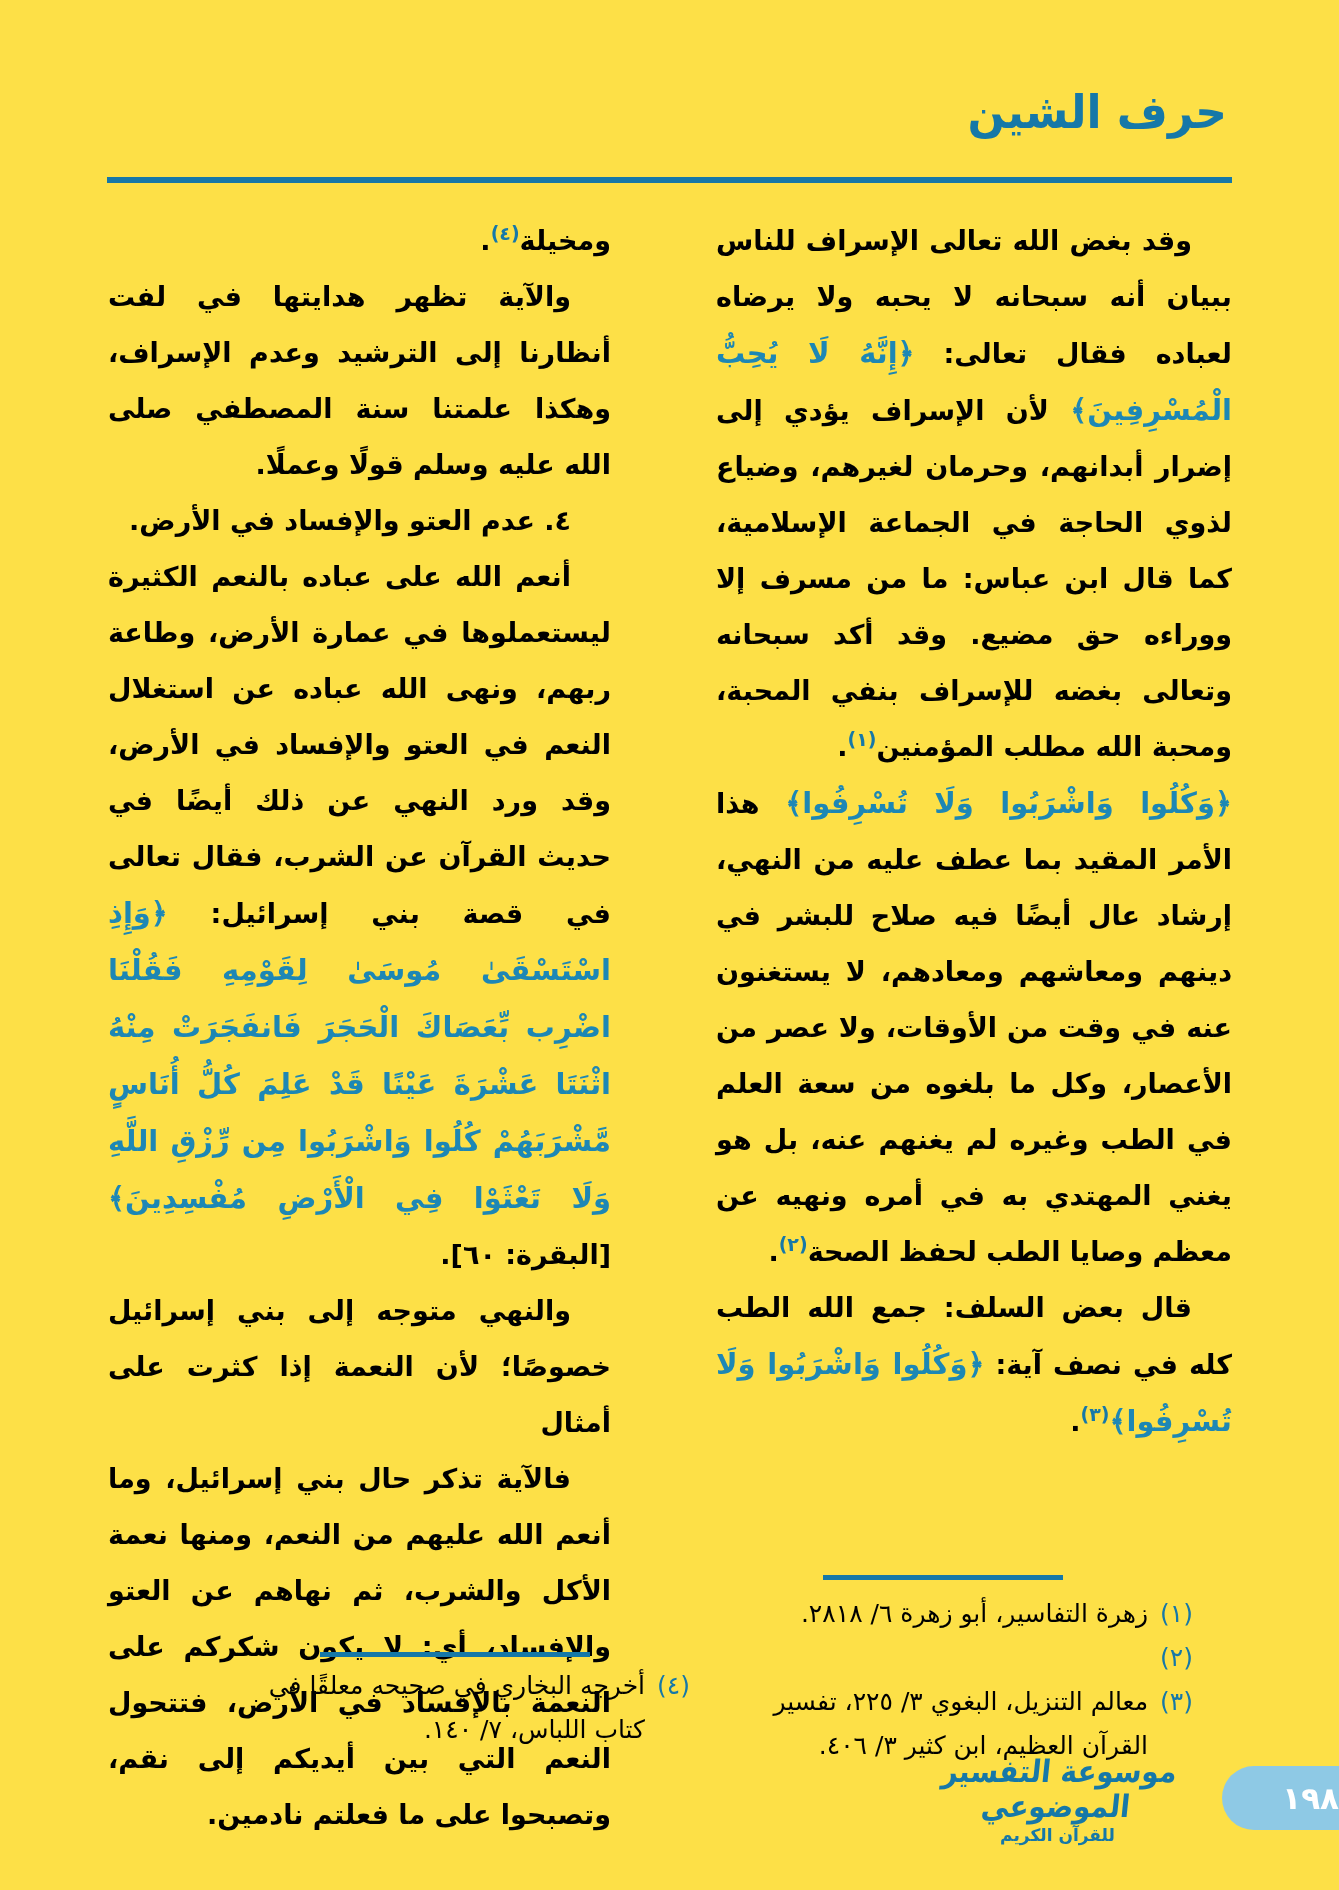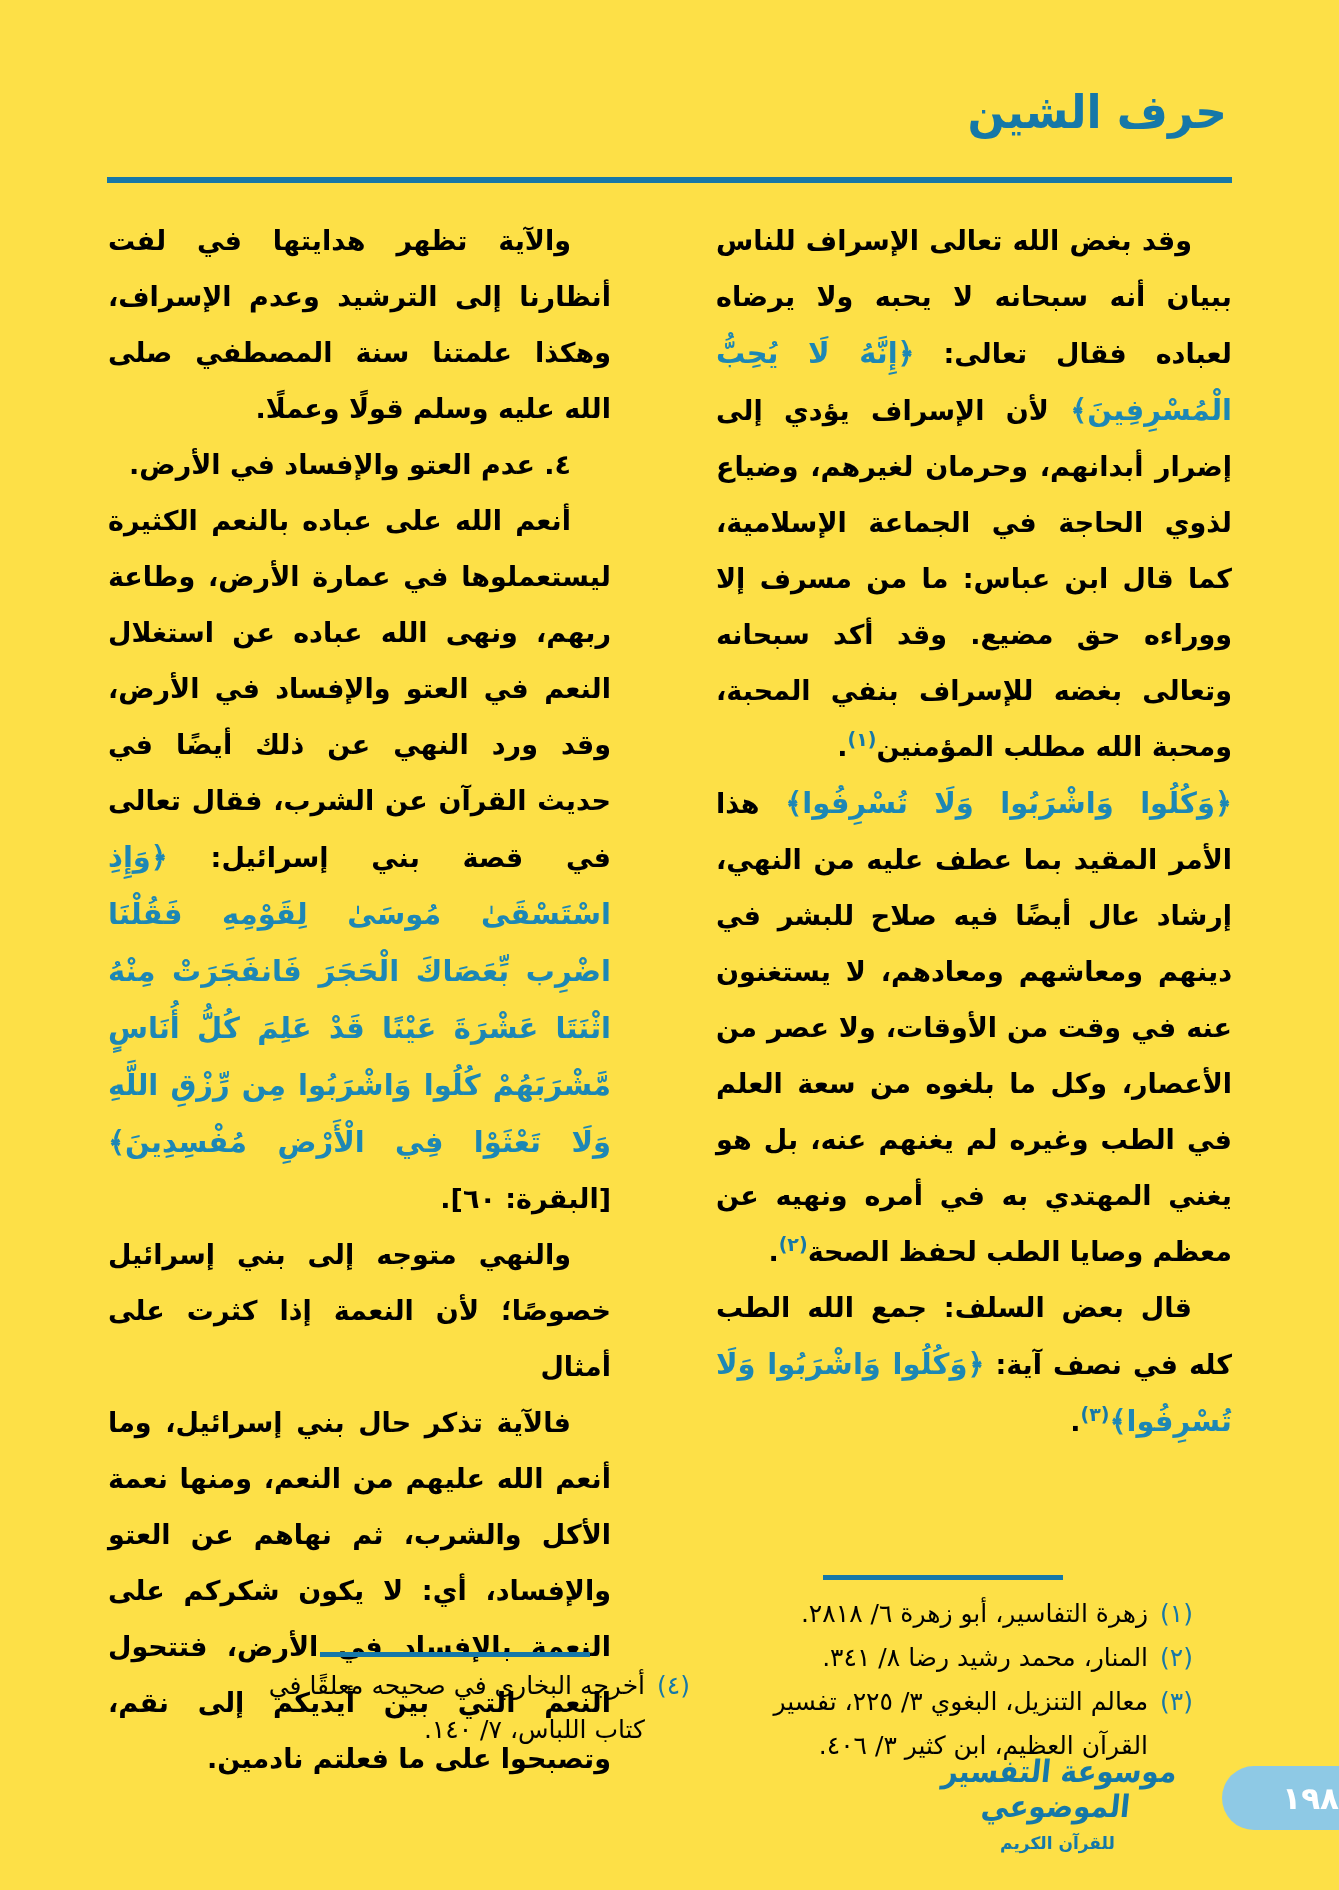--- a/index.html
+++ b/index.html
@@ -76,21 +76,21 @@
     text-align:center;
     line-height:1.15;
   }
   .logo-line1{
     font-size:28px;font-weight:700;
     letter-spacing:-1px;
     transform:skewX(-6deg) scaleY(1.1);
   }
   .logo-line2{
     font-size:17px;font-weight:700;
-    margin-top:12px;
+    margin-top:4px;
   }
   
   .badge{
     position:absolute;top:1766px;right:0;
     width:117px;height:64px;
     background:var(--badge);
     border-radius:36px 0 0 36px;
     display:flex;align-items:center;justify-content:flex-start;
   }
   .badge-num{
@@ -107,36 +107,36 @@
   <div class="header-title">حرف الشين</div>
   <div class="header-rule"></div>
 
   <div class="col col-right">
     <p class="indent"><span class="seg-t">وقد بغض الله تعالى الإسراف للناس ببيان أنه سبحانه لا يحبه ولا يرضاه لعباده فقال تعالى: </span><span class="seg-q">﴿إِنَّهُ لَا يُحِبُّ الْمُسْرِفِينَ﴾</span><span class="seg-t"> لأن الإسراف يؤدي إلى إضرار أبدانهم، وحرمان لغيرهم، وضياع لذوي الحاجة في الجماعة الإسلامية، كما قال ابن عباس: ما من مسرف إلا ووراءه حق مضيع. وقد أكد سبحانه وتعالى بغضه للإسراف بنفي المحبة، ومحبة الله مطلب المؤمنين</span><span class="seg-fn">(١)</span><span class="seg-t">.</span></p>
     <p><span class="seg-q">﴿وَكُلُوا وَاشْرَبُوا وَلَا تُسْرِفُوا﴾</span><span class="seg-t"> هذا الأمر المقيد بما عطف عليه من النهي، إرشاد عال أيضًا فيه صلاح للبشر في دينهم ومعاشهم ومعادهم، لا يستغنون عنه في وقت من الأوقات، ولا عصر من الأعصار، وكل ما بلغوه من سعة العلم في الطب وغيره لم يغنهم عنه، بل هو يغني المهتدي به في أمره ونهيه عن معظم وصايا الطب لحفظ الصحة</span><span class="seg-fn">(٢)</span><span class="seg-t">.</span></p>
     <p class="indent"><span class="seg-t">قال بعض السلف: جمع الله الطب كله في نصف آية: </span><span class="seg-q">﴿وَكُلُوا وَاشْرَبُوا وَلَا تُسْرِفُوا﴾</span><span class="seg-fn">(٣)</span><span class="seg-t">.</span></p>
   </div>
 
   <div class="col col-left">
+    <p><span class="seg-t">ومخيلة</span><span class="seg-fn">(٤)</span><span class="seg-t">.</span></p>
     <p class="indent"><span class="seg-t">والآية تظهر هدايتها في لفت أنظارنا إلى الترشيد وعدم الإسراف، وهكذا علمتنا سنة المصطفي صلى الله عليه وسلم قولًا وعملًا.</span></p>
     <p class="indent"><span class="seg-t">٤. عدم العتو والإفساد في الأرض.</span></p>
     <p class="indent"><span class="seg-t">أنعم الله على عباده بالنعم الكثيرة ليستعملوها في عمارة الأرض، وطاعة ربهم، ونهى الله عباده عن استغلال النعم في العتو والإفساد في الأرض، وقد ورد النهي عن ذلك أيضًا في حديث القرآن عن الشرب، فقال تعالى في قصة بني إسرائيل: </span><span class="seg-q">﴿وَإِذِ اسْتَسْقَىٰ مُوسَىٰ لِقَوْمِهِ فَقُلْنَا اضْرِب بِّعَصَاكَ الْحَجَرَ فَانفَجَرَتْ مِنْهُ اثْنَتَا عَشْرَةَ عَيْنًا قَدْ عَلِمَ كُلُّ أُنَاسٍ مَّشْرَبَهُمْ كُلُوا وَاشْرَبُوا مِن رِّزْقِ اللَّهِ وَلَا تَعْثَوْا فِي الْأَرْضِ مُفْسِدِينَ﴾</span><span class="seg-t"> [البقرة: ٦٠].</span></p>
     <p class="indent"><span class="seg-t">والنهي متوجه إلى بني إسرائيل خصوصًا؛ لأن النعمة إذا كثرت على أمثال</span></p>
     <p class="indent"><span class="seg-t">فالآية تذكر حال بني إسرائيل، وما أنعم الله عليهم من النعم، ومنها نعمة الأكل والشرب، ثم نهاهم عن العتو والإفساد، أي: لا يكون شكركم على النعمة بالإفساد في الأرض، فتتحول النعم التي بين أيديكم إلى نقم، وتصبحوا على ما فعلتم نادمين.</span></p>
   </div>
 
   <div class="fn-sep fn-sep-right"></div>
   <div class="footnotes footnotes-right">
     <div class="fn-row">
       <span class="fn-marker">(١)</span>
       <span class="fn-text">زهرة التفاسير، أبو زهرة ٦/ ٢٨١٨.</span>
     </div>
     <div class="fn-row">
       <span class="fn-marker">(٢)</span>
-      <span class="fn-text">المنار، محمد رشيد رضا ٨/ ٣٤١.</span>
     </div>
     <div class="fn-row">
       <span class="fn-marker">(٣)</span>
       <span class="fn-text">معالم التنزيل، البغوي ٣/ ٢٢٥، تفسير القرآن العظيم، ابن كثير ٣/ ٤٠٦.</span>
     </div>
   </div>
 
   <div class="fn-sep fn-sep-left"></div>
   <div class="footnotes footnotes-left">
     <div class="fn-row">

